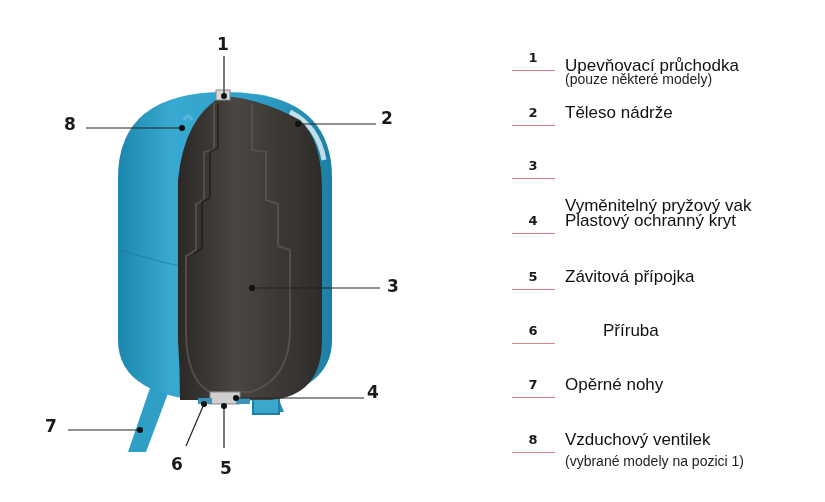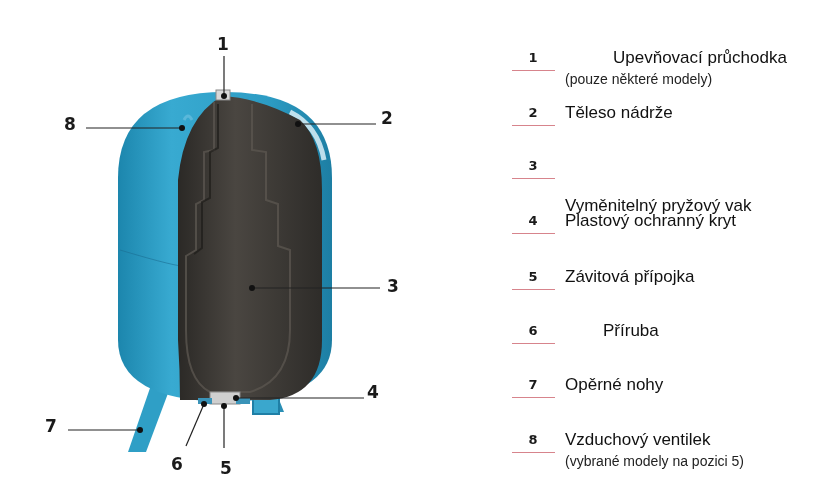--- a/index.html
+++ b/index.html
@@ -90,21 +90,21 @@
   <span class="callout-num" style="left:220px;top:460px;">5</span>
   <span class="callout-num" style="left:171px;top:456px;">6</span>
   <span class="callout-num" style="left:45px;top:418px;">7</span>
   <span class="callout-num" style="left:64px;top:116px;">8</span>
 </div>
 
 <div class="legend">
   <div class="legend-item" style="top:48px;">
     <span class="legend-num" style="top:2px;">1</span>
     <div class="legend-rule" style="top:22px;"></div>
-    <span class="legend-label" style="top:0px;margin-left:48px;">Upevňovací průchodka</span>
+    <span class="legend-label" style="top:8px;">Upevňovací průchodka</span>
     <span class="legend-sub" style="top:23px;">(pouze některé modely)</span>
   </div>
   <div class="legend-item" style="top:103px;">
     <span class="legend-num" style="top:2px;">2</span>
     <div class="legend-rule" style="top:22px;"></div>
     <span class="legend-label" style="top:0px;">Těleso nádrže</span>
   </div>
   <div class="legend-item" style="top:156px;">
     <span class="legend-num" style="top:2px;">3</span>
     <div class="legend-rule" style="top:22px;"></div>
@@ -127,15 +127,15 @@
   </div>
   <div class="legend-item" style="top:375px;">
     <span class="legend-num" style="top:2px;">7</span>
     <div class="legend-rule" style="top:22px;"></div>
     <span class="legend-label" style="top:0px;">Opěrné nohy</span>
   </div>
   <div class="legend-item" style="top:430px;">
     <span class="legend-num" style="top:2px;">8</span>
     <div class="legend-rule" style="top:22px;"></div>
     <span class="legend-label" style="top:0px;">Vzduchový ventilek</span>
-    <span class="legend-sub" style="top:23px;">(vybrané modely na pozici 5)</span>
+    <span class="legend-sub" style="top:23px;">(vybrané modely na pozici 1)</span>
   </div>
 </div>
 
 </body></html>

